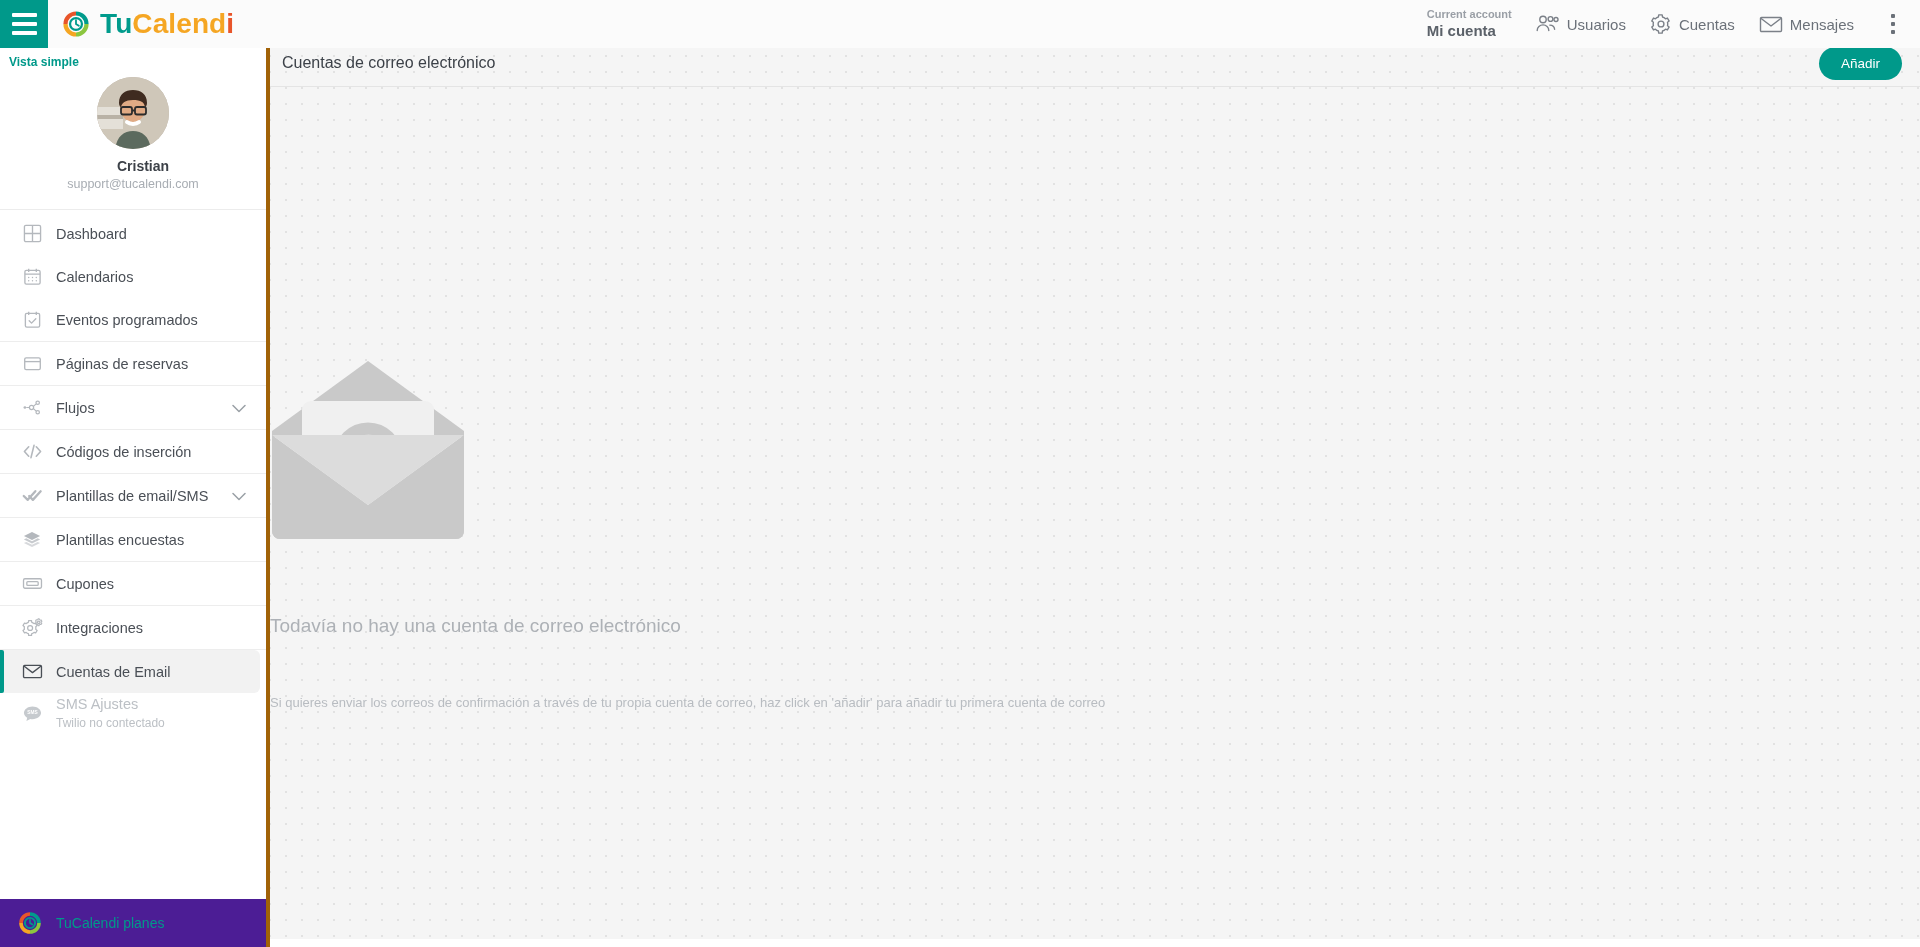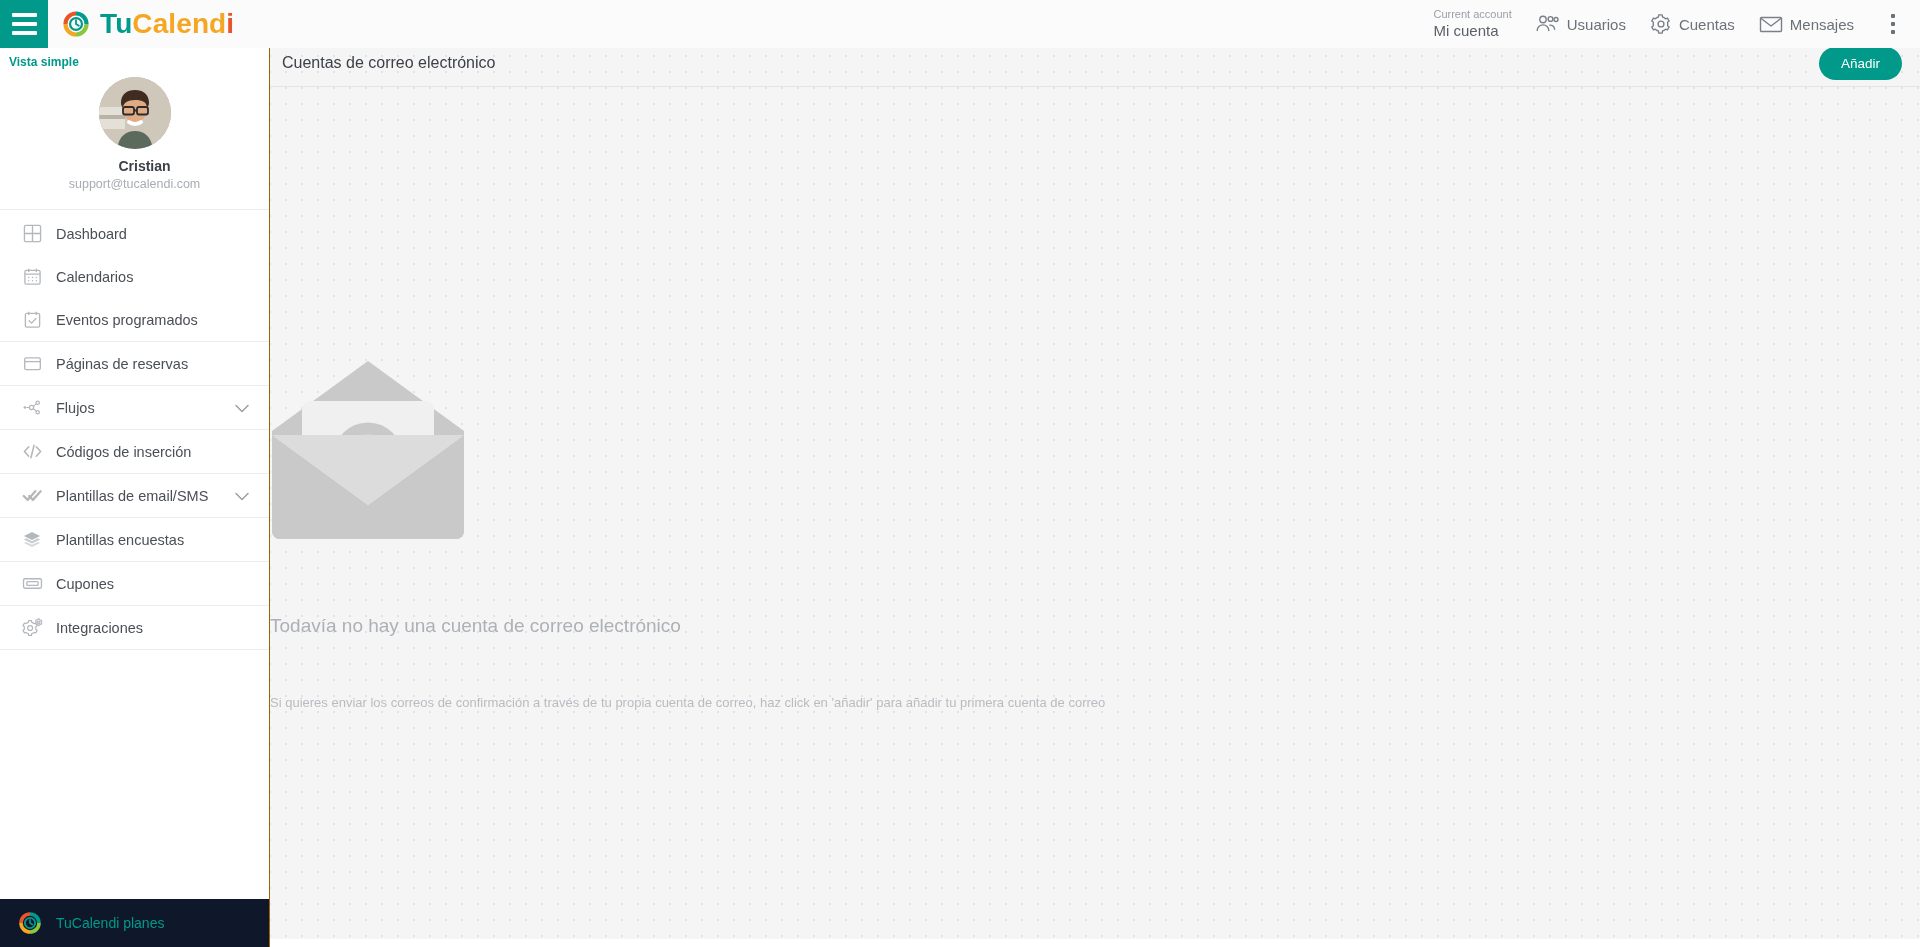--- a/index.html
+++ b/index.html
@@ -42,21 +42,21 @@
   .brand-text .t1 { color: #009b8c; }
   .brand-text .t2 { color: #f5a623; }
   .brand-text .t3 { color: #e8552a; }
 
   .topbar-right {
     margin-left: auto; display: flex; align-items: center;
     height: 48px; padding-right: 8px;
   }
   .acct {
     display: flex; flex-direction: column; justify-content: center;
-    margin-right: 22px; line-height: 1.25; cursor: pointer;
+    margin-right: 22px; line-height: 1.25; cursor: pointer; font-weight: bold;
   }
   .acct-label { font-size: 11px; color: #9a9fa6; }
   .acct-value { font-size: 15px; color: #5b6169; }
   .topitem {
     display: flex; align-items: center; gap: 7px;
     margin-right: 24px; color: #6b7179; font-size: 15px;
     cursor: pointer; white-space: nowrap;
   }
   .topitem svg { display: block; }
   .kebab {
@@ -67,21 +67,21 @@
   .kebab i {
     width: 4px; height: 4px; background: #6b7179; border-radius: 1px;
     display: block;
   }
 
   
   .sidebar {
     position: absolute; top: 48px; left: 0;
     width: 270px; height: 899px;
     background: #ffffff;
-    border-right: 1px solid #a16207;
+    border-right: 4px solid #a16207;
     overflow: hidden;
     z-index: 20;
   }
   .simple-view {
     color: #00998a; font-size: 12px; font-weight: bold;
     padding: 7px 0 0 9px; cursor: pointer;
   }
   .profile {
     display: flex; flex-direction: column; align-items: center;
     padding: 8px 0 18px;
@@ -127,21 +127,21 @@
   .nav-item.disabled .lbl-main { color: #bcc0c5; }
   .nav-item .chev { margin-left: auto; margin-right: 20px; color: #9aa0a6; }
   .nav-stack { display: flex; flex-direction: column; line-height: 1.2; }
   .nav-sub { font-size: 12px; color: #bcc0c5; margin-top: 2px; }
   .nav-item.two-line { height: 40px; }
 
   .plans {
     position: absolute; bottom: 0; left: 0; width: 269px;
     height: 48px; display: flex; align-items: center;
     padding-left: 18px; gap: 14px; cursor: pointer;
-    background: #0f172a;
+    background: #4c1d95;
   }
   .plans-text { color: #00998a; font-size: 14px; }
 
   
   .main {
     position: absolute; top: 40px; left: 270px;
     width: 1650px; height: 899px;
     background-color: #f5f5f5;
     background-image: radial-gradient(#e2e2e2 1px, transparent 1px);
     background-size: 16px 16px;
@@ -403,20 +403,43 @@
             <circle cx="8.5" cy="10.5" r="2.6"></circle>
             <path d="M14.4 11.9a6.2 6.2 0 0 0 0-2.8l1.5-1.1-1.6-2.7-1.7.6a6.2 6.2 0 0 0-2.4-1.4L10 2.7H6.9l-.2 1.8a6.2 6.2 0 0 0-2.4 1.4l-1.7-.6-1.6 2.7 1.5 1.1a6.2 6.2 0 0 0 0 2.8l-1.5 1.1 1.6 2.7 1.7-.6a6.2 6.2 0 0 0 2.4 1.4l.2 1.8H10l.2-1.8a6.2 6.2 0 0 0 2.4-1.4l1.7.6 1.6-2.7z" stroke-linejoin="round"></path>
             <circle cx="17.5" cy="4.5" r="1.3"></circle>
             <path d="M20.1 5.1a3.6 3.6 0 0 0 0-1.2l.8-.5-.8-1.4-.9.3a3.6 3.6 0 0 0-1-.6L18 .7h-1.1l-.1.9a3.6 3.6 0 0 0-1 .6l-.9-.3-.8 1.4.8.5a3.6 3.6 0 0 0 0 1.2l-.8.5.8 1.4.9-.3a3.6 3.6 0 0 0 1 .6l.1.9H18l.1-.9a3.6 3.6 0 0 0 1-.6l.9.3.8-1.4z" stroke-width="1.1" stroke-linejoin="round"></path>
           </svg>
         </span>
         <span class="lbl-main">Integraciones</span>
       </div>
     </div>
 
+    <div class="nav-group no-border">
+      <div class="nav-item active">
+        <span class="ico">
+          <svg width="21" height="17" viewBox="0 0 22 18" fill="none" stroke="currentColor" stroke-width="1.4">
+            <rect x="1.5" y="2.5" width="19" height="13" rx="1.2"></rect>
+            <path d="M1.9 3.2 11 10.2 20.1 3.2" stroke-linejoin="round"></path>
+          </svg>
+        </span>
+        <span class="lbl-main">Cuentas de Email</span>
+      </div>
+      <div class="nav-item disabled two-line">
+        <span class="ico">
+          <svg width="21" height="19" viewBox="0 0 22 20" fill="#c6cace">
+            <path d="M11 2.5c-5 0-9 3-9 6.8 0 2.2 1.3 4.1 3.4 5.3L4.6 18l4.1-2.2c.7.1 1.5.2 2.3.2 5 0 9-3 9-6.7S16 2.5 11 2.5z"></path>
+            <text x="11" y="11" font-size="5" font-family="Liberation Sans, sans-serif" fill="#ffffff" text-anchor="middle" font-weight="bold">SMS</text>
+          </svg>
+        </span>
+        <span class="nav-stack">
+          <span class="lbl-main">SMS Ajustes</span>
+          <span class="nav-sub">Twilio no contectado</span>
+        </span>
+      </div>
+    </div>
 
   </div>
 
   <div class="plans">
     <svg width="24" height="24" viewBox="0 0 40 40">
       <g fill="none" stroke-width="6" stroke-linecap="butt">
         <path d="M20 5 A15 15 0 0 0 5 20" stroke="#e8552a"></path>
         <path d="M20 5 A15 15 0 0 1 35 20" stroke="#009b8c"></path>
         <path d="M35 20 A15 15 0 0 1 20 35" stroke="#8cc63f"></path>
         <path d="M20 35 A15 15 0 0 1 5 20" stroke="#f5a623"></path>

